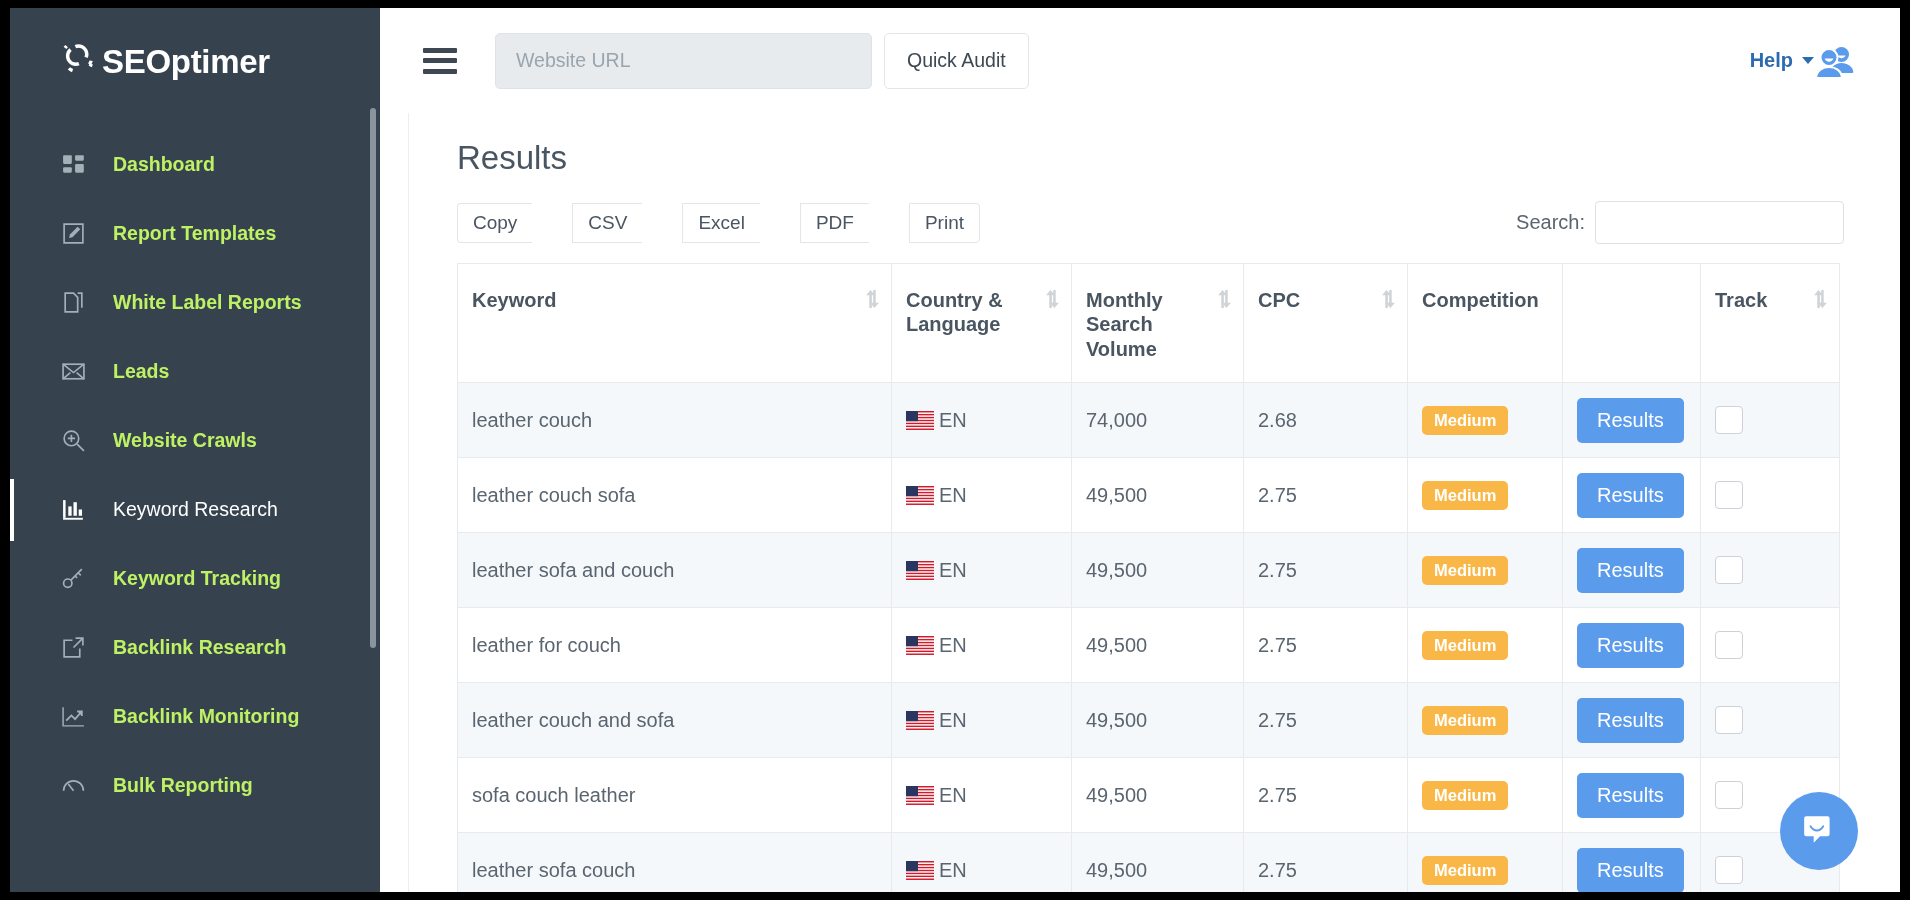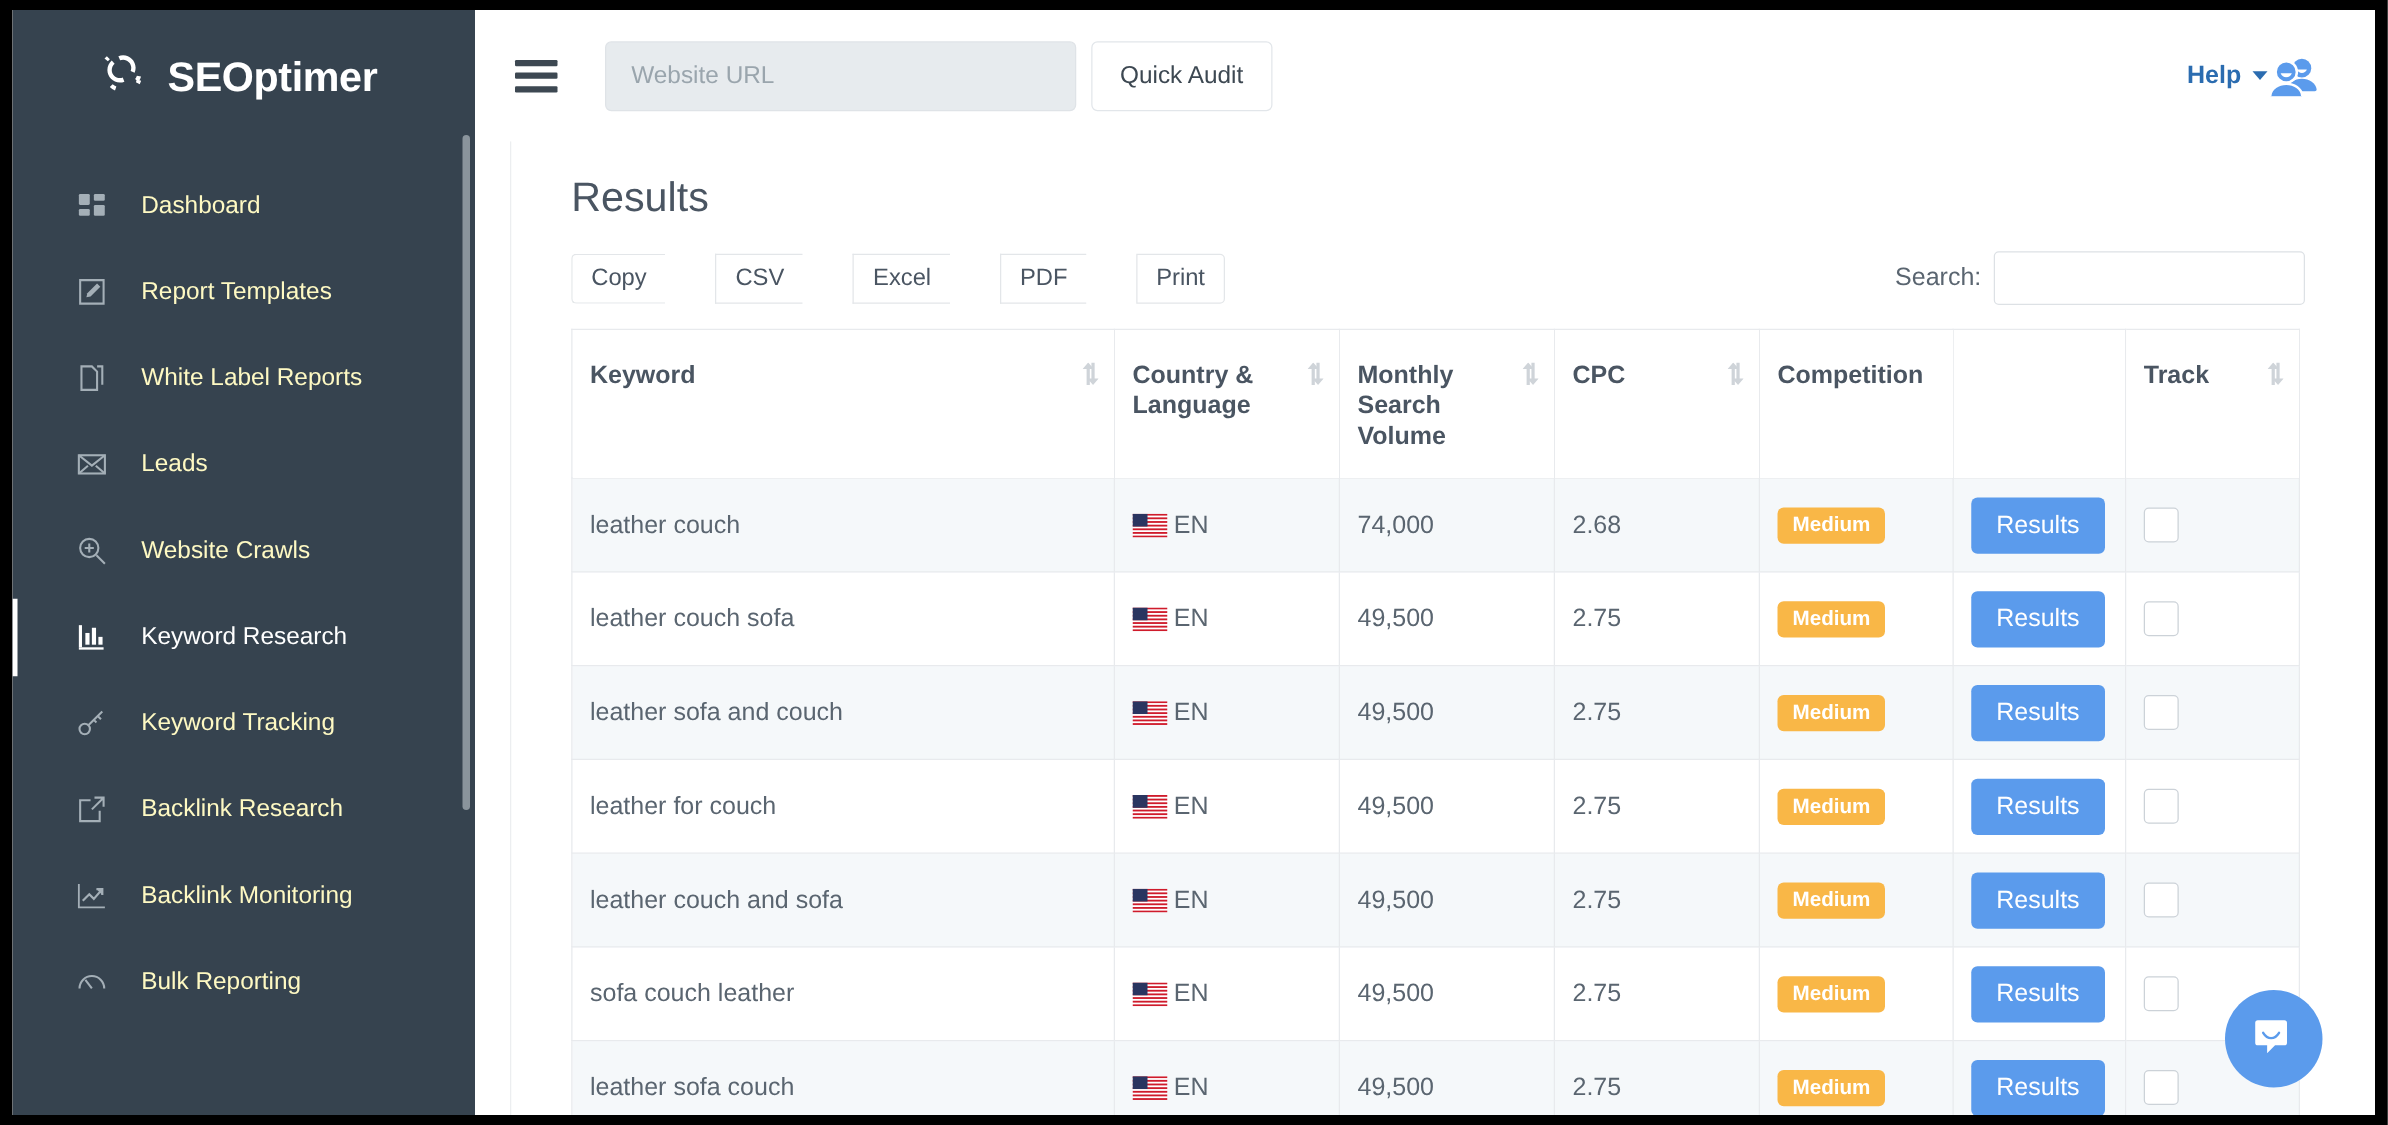--- a/index.html
+++ b/index.html
@@ -30,22 +30,21 @@
     background: #36434f;
     height: 100%;
     position: relative;
     overflow: hidden;
   }
 
   .brand {
     height: 108px;
     display: flex;
     align-items: center;
-    padding-left: 68px;
-    gap: 12px;
+    padding-left: 48px;
   }
   .brand-logo { width: 44px; height: 44px; flex: 0 0 44px; }
   .brand-text {
     color: #ffffff;
     font-size: 33px;
     font-weight: 600;
     letter-spacing: -0.3px;
     white-space: nowrap;
   }
 
@@ -60,23 +59,23 @@
     position: relative;
     cursor: pointer;
   }
   .nav-item .nav-icon {
     width: 27px; height: 27px;
     flex: 0 0 27px;
     display: flex; align-items: center; justify-content: center;
   }
   .nav-item .nav-icon svg { display: block; }
   .nav-label {
-    color: #fef9c3;
+    color: #bef264;
     font-size: 19.5px;
-    font-weight: 400;
+    font-weight: 700;
     white-space: nowrap;
   }
   .nav-item.active .nav-label { color: #ffffff; font-weight: 400; }
   .nav-item.active::before {
     content: "";
     position: absolute;
     left: -10px; top: 4px;
     width: 14px; height: 62px;
     background: #ffffff;
   }
@@ -91,20 +90,21 @@
     border-radius: 3px;
   }
 
   
   .main {
     flex: 1 1 auto;
     height: 100%;
     position: relative;
     background: #ffffff;
     overflow: hidden;
+    padding-left: 11px;
   }
 
   .topbar {
     height: 105px;
     background: #ffffff;
     display: flex;
     align-items: center;
     padding: 0 44px 0 32px;
     position: relative;
     z-index: 5;

